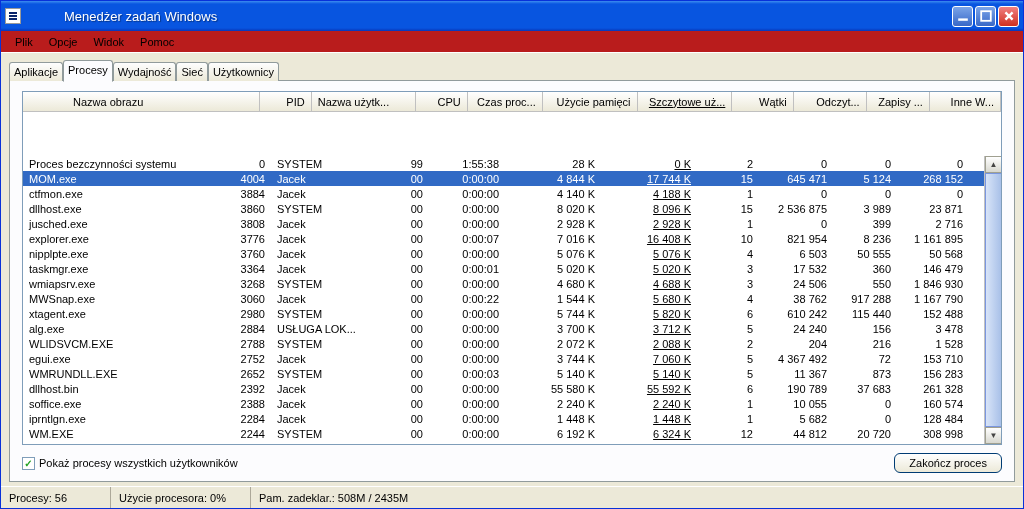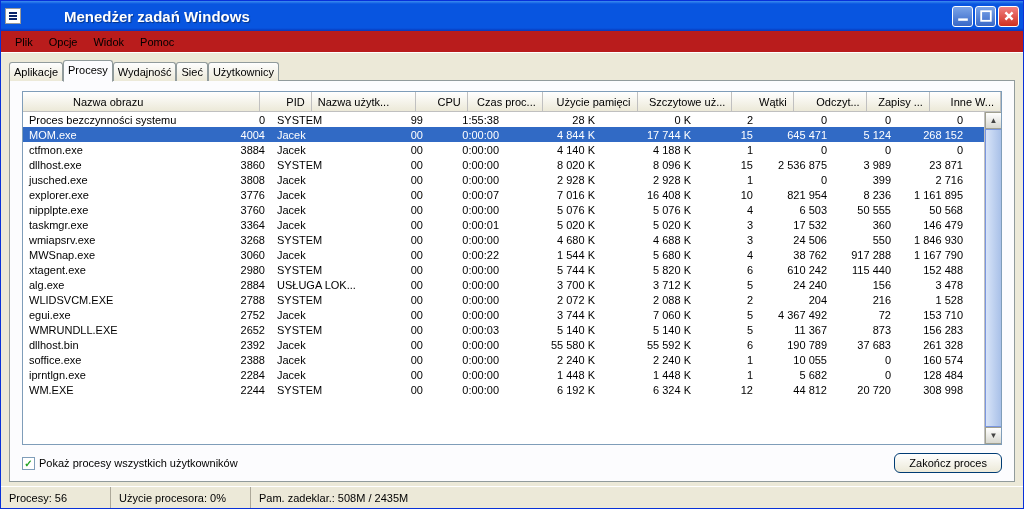--- a/index.html
+++ b/index.html
@@ -1,56 +1,56 @@
 <!DOCTYPE html>
 <html><head>
 <meta charset="utf-8">
 <style>
 * { box-sizing: border-box; margin: 0; padding: 0; font-family: Tahoma, sans-serif; font-size: 11px; }
 body { background: #ece9d8; width: 1024px; height: 509px; overflow: hidden; }
 .window { width: 1024px; height: 509px; border: 1px solid #0831d9; background: #ece9d8; display: flex; flex-direction: column; }
 .titlebar { height: 30px; background: linear-gradient(to bottom, #3c8cf0 0%, #0855e0 10%, #0855e0 90%, #0836b8 100%); display: flex; align-items: center; padding: 0 4px; color: #fff; }
 .titlebar-icon { width: 16px; height: 16px; margin-right: 4px; background: #fff; border: 1px solid #999; position: relative; }
 .titlebar-icon::before { content: ""; position: absolute; top: 3px; left: 3px; width: 8px; height: 2px; background: #0a246a; box-shadow: 0 3px 0 #0a246a, 0 6px 0 #0a246a; }
-.titlebar-text { font-weight: bold; font-size: 15px; text-shadow: 1px 1px 1px rgba(0,0,0,.4); flex: 1; padding-left: 39px; }
+.titlebar-text { font-weight: normal; font-size: 13px; text-shadow: 1px 1px 1px rgba(0,0,0,.4); flex: 1; padding-left: 39px; }
 .win-btns { display: flex; gap: 2px; }
 .win-btn { width: 21px; height: 21px; border: 1px solid #fff; border-radius: 3px; background: linear-gradient(to bottom,#7ba4e8,#3868c8); display: flex; align-items: center; justify-content: center; color: #fff; font-weight: bold; }
 .win-btn.close { background: linear-gradient(to bottom,#f08080,#d03020); }
 .win-btn svg { width: 12px; height: 12px; }
 .menubar { height: 22px; background: #b91c1c; display: flex; align-items: center; padding: 0 6px; border-bottom: 1px solid #fff; }
 .menu-item { padding: 2px 8px; cursor: default; }
 .tabstrip { padding: 6px 8px 0 8px; display: flex; align-items: flex-end; position: relative; }
 .tab { padding: 3px 4px; border: 1px solid #919b9c; border-bottom: none; border-top-left-radius: 3px; border-top-right-radius: 3px; background: #ece9d8; margin-right: 0px; position: relative; top: 1px; cursor: default; }
 .tab.active { background: #fcfcfe; z-index: 2; padding-bottom: 5px; top: 1px; border-bottom: 1px solid #fcfcfe; margin-bottom: -1px; }
 .tab:not(.active) { background: linear-gradient(to bottom,#fefefe,#ece9d8); }
 .tab-panel { margin: 0 8px 4px 8px; border: 1px solid #919b9c; background: #fcfcfe; flex: 1; display: flex; flex-direction: column; padding: 10px 12px 8px 12px; }
 .list-wrap { border: 1px solid #7f9db9; background: #fff; flex: 1; display: flex; flex-direction: column; overflow: hidden; }
 .headers-row { height: 20px; background: linear-gradient(to bottom,#fff,#ece9d8); border-bottom: 1px solid #c0c0c0; display: flex; padding-left: 44px; }
 .hcell { border-right: 1px solid #c0c0c0; padding: 2px 6px; white-space: nowrap; overflow: hidden; text-overflow: ellipsis; display: flex; align-items: center; }
 .hcell.r { justify-content: flex-end; }
-.list-body { flex: 1; overflow: hidden; position: relative; }
+.list-body { flex: 1; overflow: hidden; position: relative; margin-top: 44px; }
 .rows { position: absolute; top:0; left:0; right:17px; }
 .row { height: 15px; display: flex; align-items: center; }
 .row.sel { background: #316ac5; color: #fff; }
 .cell { padding: 0 6px; white-space: nowrap; overflow: hidden; text-overflow: ellipsis; }
 .cell.r { text-align: right; }
 .scrollbar-v { position: absolute; right: 0; top: 0; width: 17px; height: 100%; background: #f0f0e8; border-left: 1px solid #c0c0c0; }
 .sb-btn { width: 17px; height: 17px; background: linear-gradient(to bottom,#fff,#d8d8d0); border: 1px solid #a0a090; display: flex; align-items: center; justify-content: center; font-size: 8px; color: #444; }
 .sb-btn.down { position: absolute; bottom: 0; }
 .sb-thumb { position: absolute; left: 0; top: 17px; width: 17px; height: calc(100% - 34px); background: linear-gradient(to right,#d8e4f8,#a8c0e8); border: 1px solid #7a96df; }
 .bottom-row { display: flex; align-items: center; justify-content: space-between; padding-top: 8px; }
 .chk-wrap { display: flex; align-items: center; gap: 4px; }
 .chk-box { width: 13px; height: 13px; border: 1px solid #7f9db9; background: #fff; display: flex; align-items: center; justify-content: center; color: #21a121; font-size: 10px; font-weight: bold; }
 .btn { padding: 3px 14px; border: 1px solid #003c74; background: linear-gradient(to bottom,#fff,#ece9d8); border-radius: 6px; cursor: default; }
 .statusbar { height: 22px; border-top: 1px solid #fff; background: #ece9d8; display: flex; align-items: center; }
 .status-cell { padding: 2px 8px; border-right: 1px solid #aca899; height: 100%; display: flex; align-items: center; }
 
 
 .c0{width:196px;} .c1{width:52px;} .c2{width:106px;} .c3{width:52px;} .c4{width:76px;}
-.c5{width:96px;} .c6{width:96px;} .c7{width:62px;} .c8{width:74px;} .c9{width:64px;} .c10{width:72px;}
+.c5{width:96px;} .c6{width:96px;text-decoration:underline;} .c7{width:62px;} .c8{width:74px;} .c9{width:64px;} .c10{width:72px;}
 </style>
 </head>
 <body>
 
 <div class="window">
 
   <div class="titlebar">
     <div class="titlebar-icon"></div>
     <div class="titlebar-text">Menedżer zadań Windows</div>
     <div class="win-btns">

